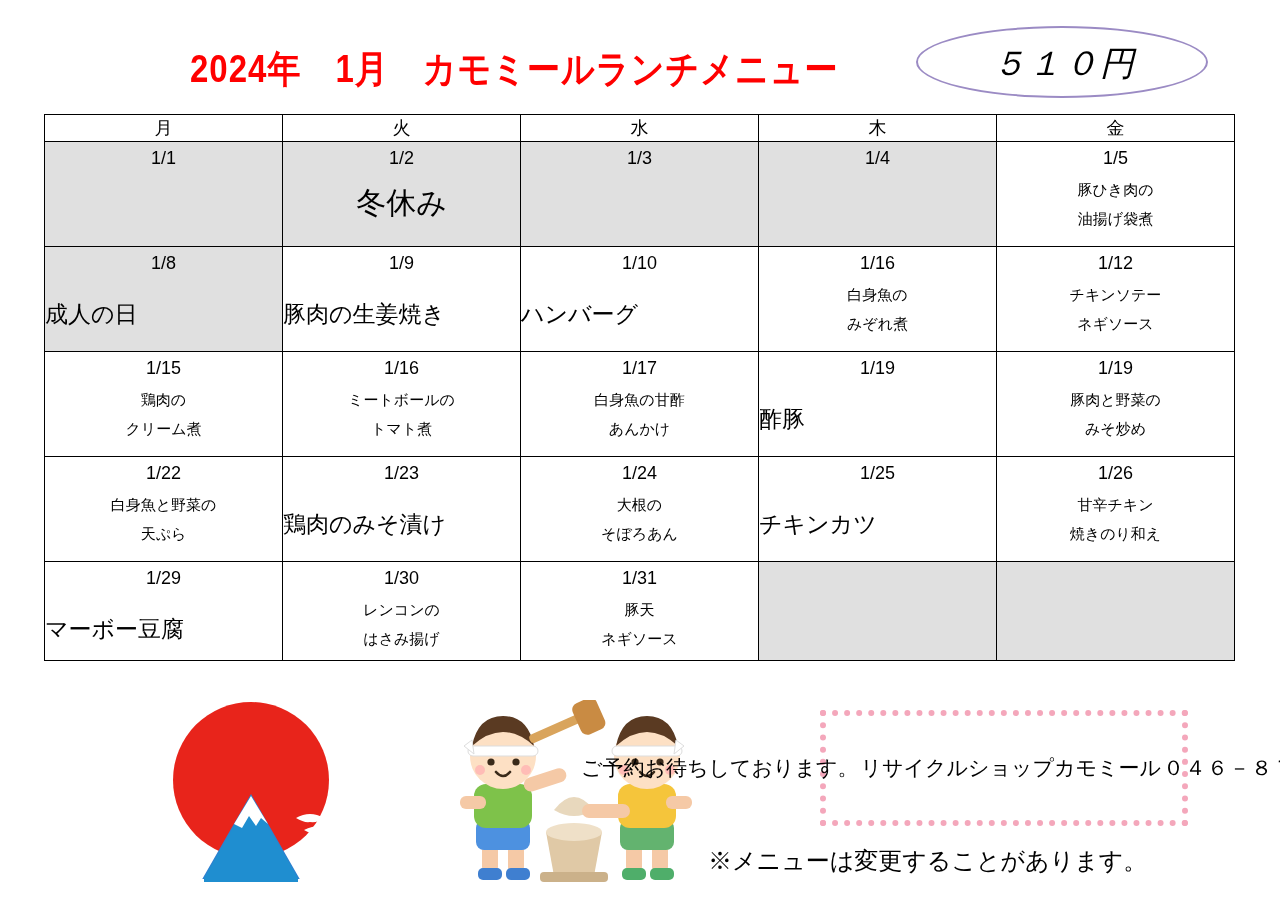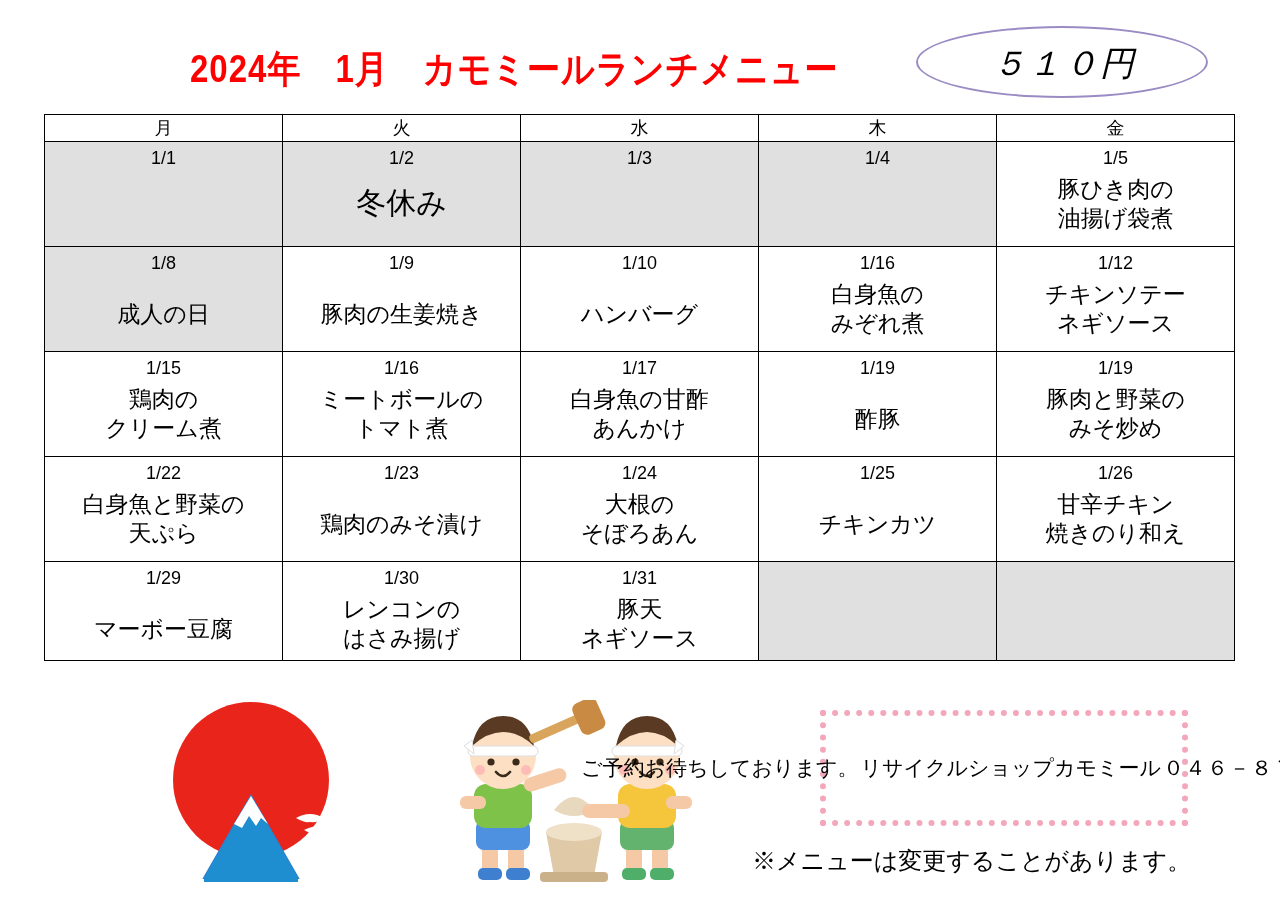--- a/index.html
+++ b/index.html
@@ -96,21 +96,21 @@
   .date {
     display: block;
     text-align: center;
     font-size: 18px;
     line-height: 22px;
     padding-top: 5px;
   }
   .dish {
     display: block;
     text-align: center;
-    font-size: 23px;
+    font-size: 15px;
     line-height: 29px;
     padding-top: 6px;
     white-space: pre-line;
   }
   .gray {
     background: #e0e0e0;
   }
   .merged-winter {
     position: absolute;
     left: 0;
@@ -120,21 +120,20 @@
     display: flex;
     align-items: center;
     justify-content: center;
     font-size: 30px;
     padding-top: 18px;
     box-sizing: border-box;
     pointer-events: none;
   }
   .holiday-dish {
     display: block;
-    text-align: center;
     font-size: 23px;
     line-height: 29px;
     padding-top: 26px;
   }
 
   
   .fuji-wrap {
     position: absolute;
     left: 146px;
     top: 700px;
@@ -176,21 +175,21 @@
     font-size: 21px;
     line-height: 30px;
     text-align: center;
     white-space: nowrap;
   }
   .notice-line.phone {
     letter-spacing: 1px;
   }
   .footnote {
     position: absolute;
-    left: 752px;
+    left: 708px;
     top: 845px;
     font-size: 24px;
     white-space: nowrap;
   }
 </style>
 </head>
 <body>
 
 <div class="header">
   <div class="title">2024年　1月　カモミールランチメニュー</div>

